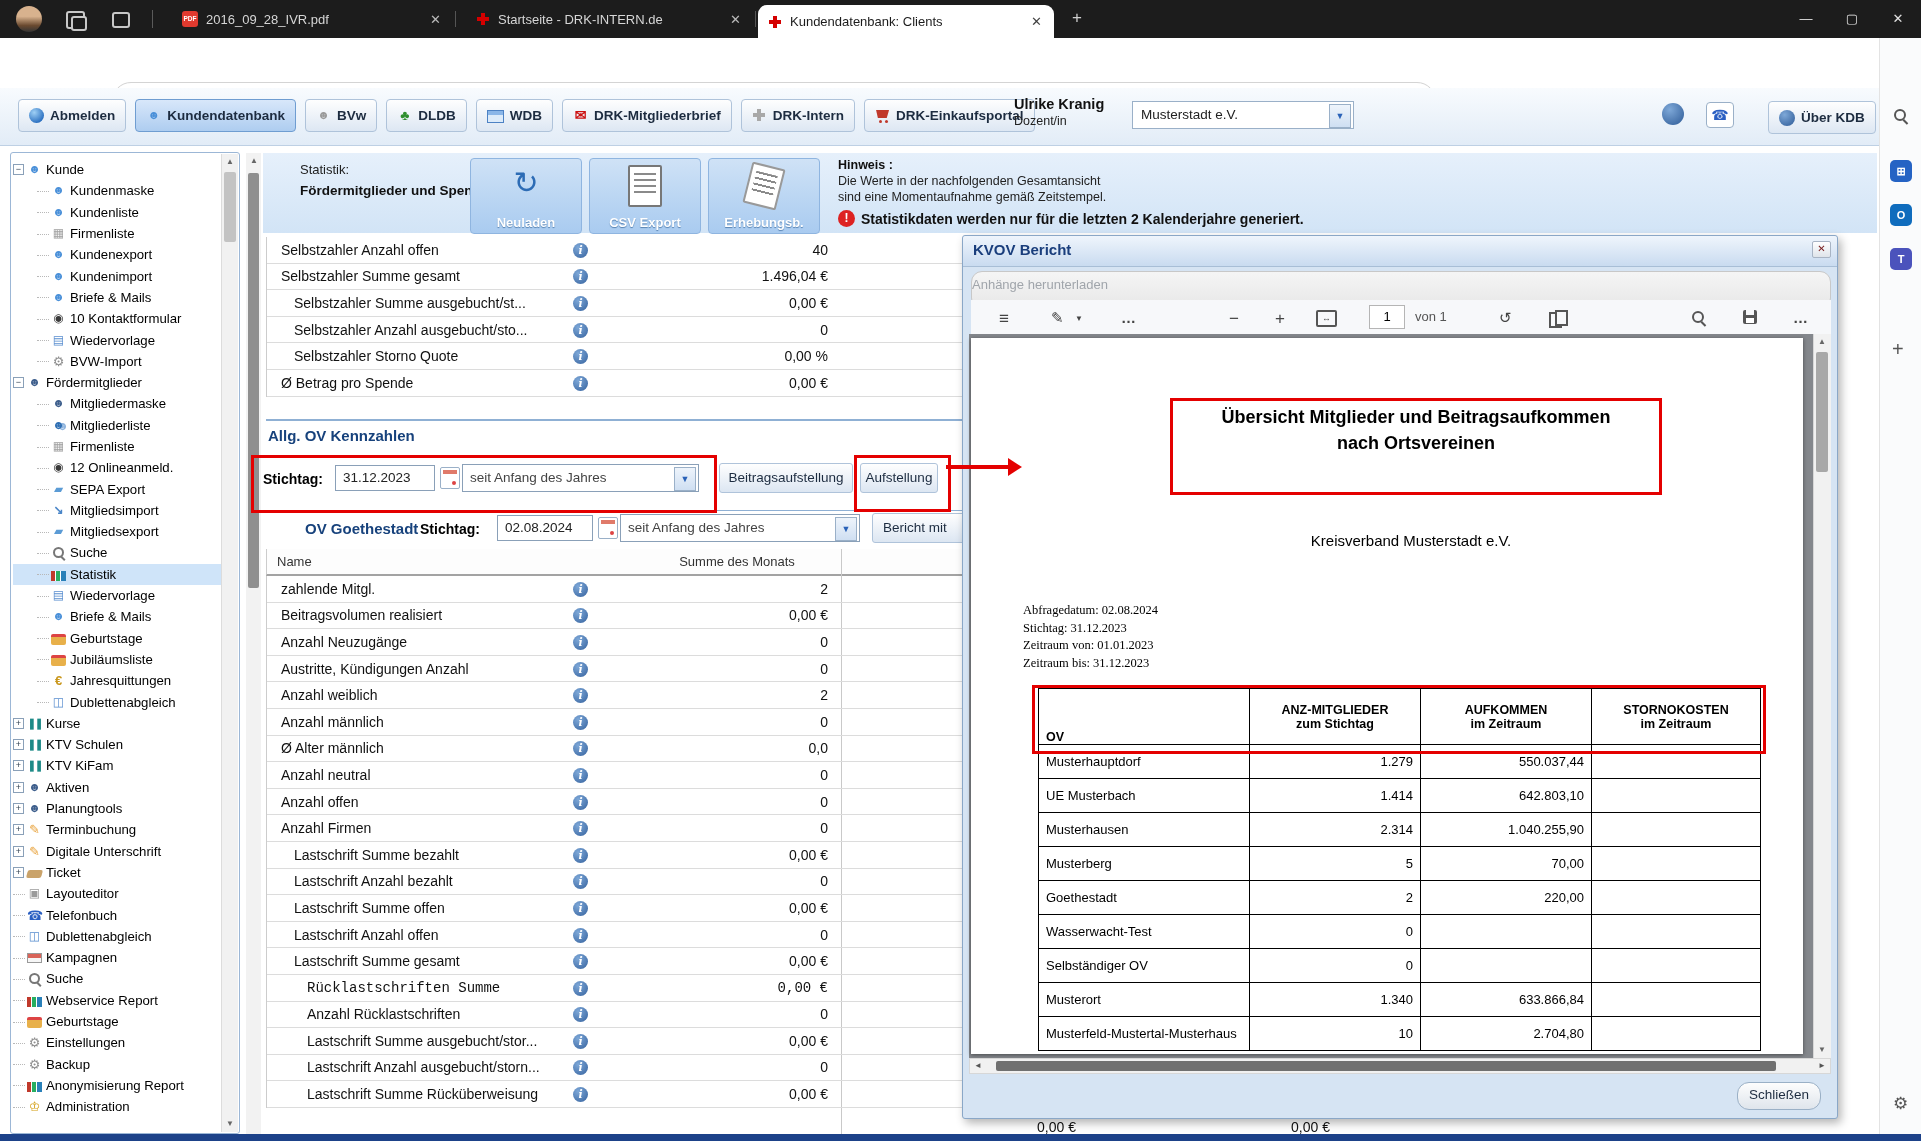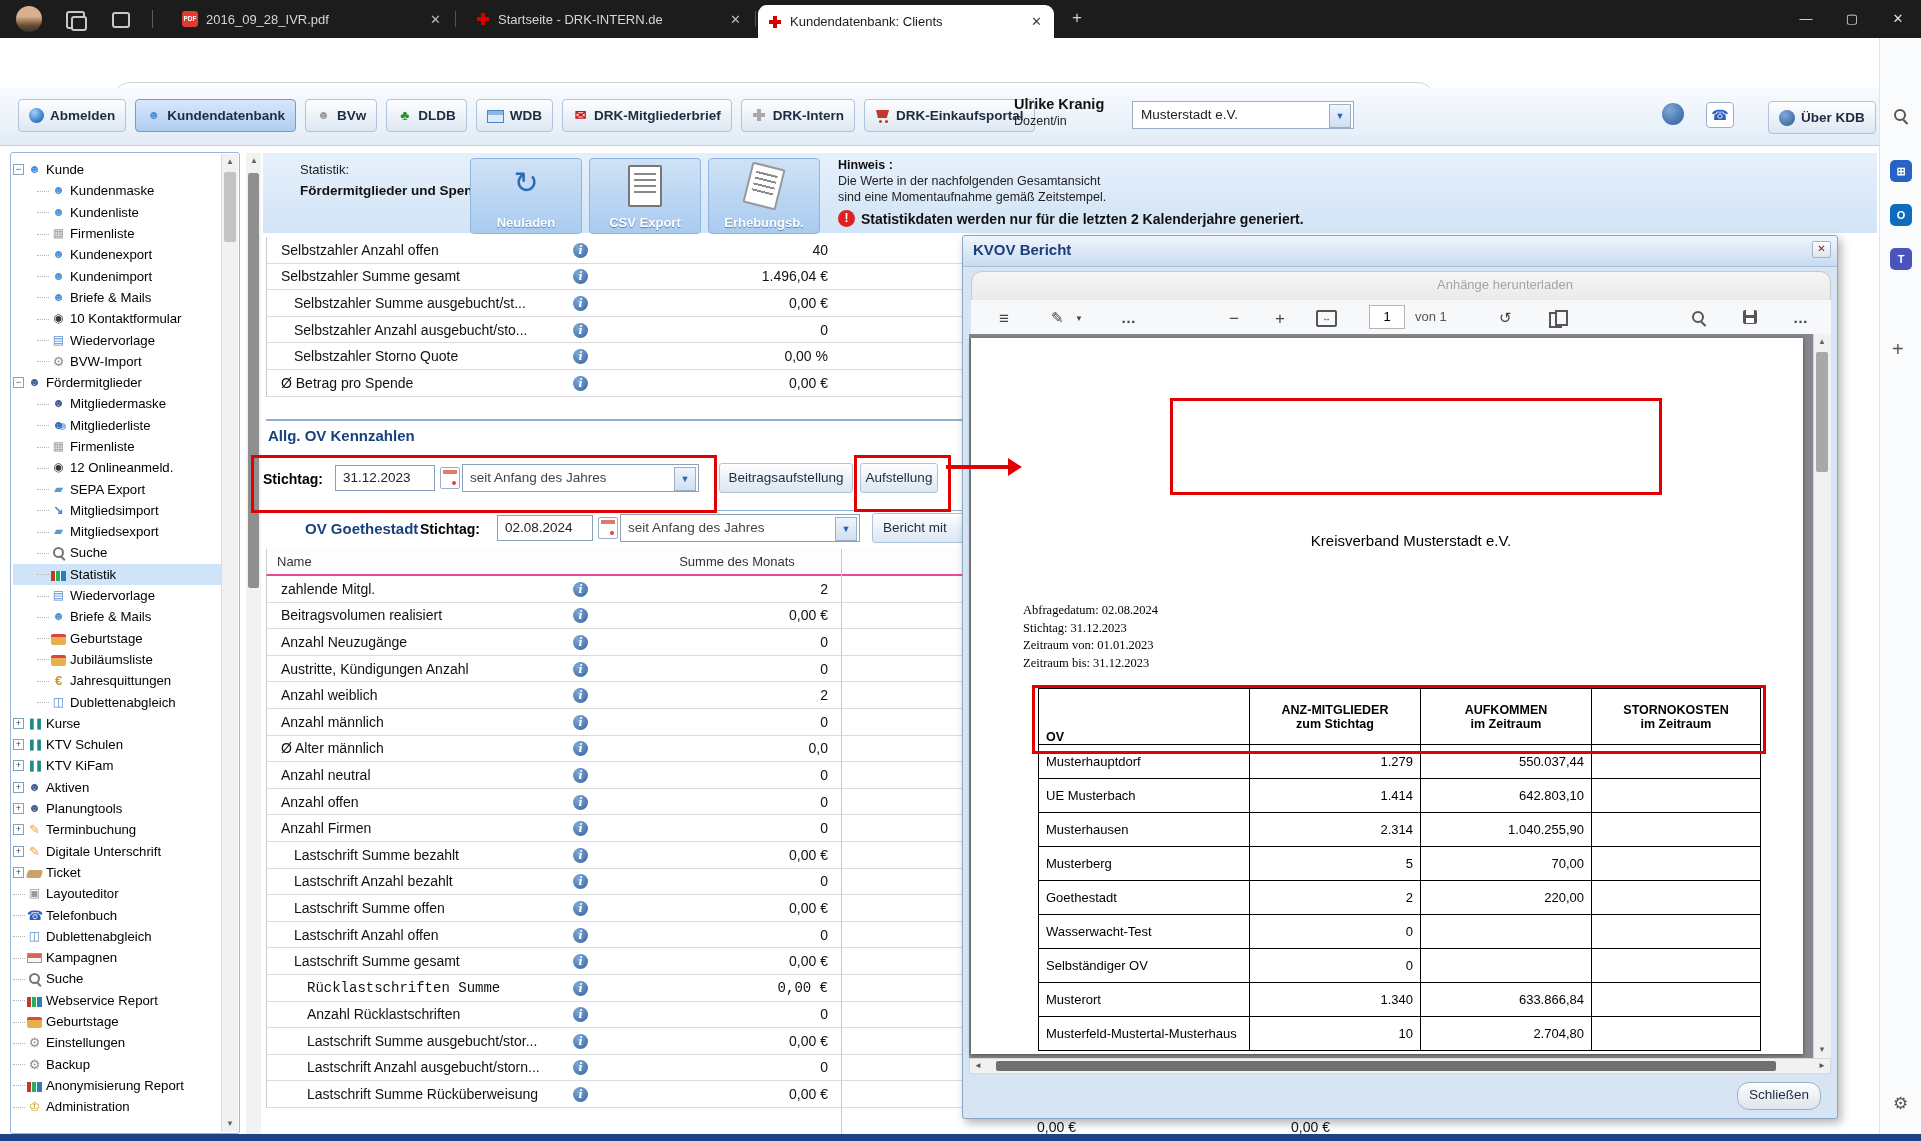--- a/index.html
+++ b/index.html
@@ -137,34 +137,34 @@
   .dv{position:absolute;right:134px;top:50%;transform:translateY(-50%);font-size:14px;color:#111;}
   .hsep{position:absolute;left:266px;width:696px;background:#8fb0d4;}
   .secttl{position:absolute;font-size:15px;font-weight:bold;color:#17427c;}
   .inp{position:absolute;background:#fff;border:1px solid #8aa0b8;font-size:13.5px;color:#222;box-sizing:border-box;}
   .calbtn{position:absolute;width:18px;height:20px;border:1px solid #9ab0c8;background:#fff;border-radius:2px;}
   .calbtn::before{content:"";position:absolute;top:2px;left:2px;right:2px;height:4px;background:#e07a6a;}
   .calbtn::after{content:"";position:absolute;right:3px;bottom:3px;width:4px;height:4px;border-radius:50%;background:#d44;}
   .gbtn{position:absolute;height:30px;border:1px solid #afc3da;border-radius:3px;background:linear-gradient(#fefefe,#dce6f2);
         font-size:13.5px;color:#1d2c40;text-align:center;box-sizing:border-box;}
   #monheader{position:absolute;left:266px;top:549px;width:728px;height:27px;border-left:1px solid #ccc;
-             border-bottom:2px solid #ec4899;box-sizing:border-box;background:#fdfdfd;}
+             border-bottom:2px solid #a3a3a3;box-sizing:border-box;background:#fdfdfd;}
   .colline{position:absolute;width:1px;background:#c9c9c9;}
   .peek{position:absolute;font-size:14px;color:#111;text-align:right;width:80px;}
   
   #dialog{position:absolute;left:962px;top:235px;width:876px;height:884px;background:#d6e4f3;border:1px solid #8aa7c7;
           border-radius:3px;box-shadow:3px 4px 10px rgba(0,0,0,.3);box-sizing:border-box;z-index:60;}
   #dlgtitle{position:absolute;left:0;top:0;right:0;height:30px;background:linear-gradient(#eff5fc,#c9dbf0);
             border-bottom:1px solid #a8bed6;border-radius:3px 3px 0 0;}
   #dlgtitle .t{position:absolute;left:10px;top:5px;font-size:15px;font-weight:bold;color:#1a3e7c;}
   .dlg-x{position:absolute;right:6px;top:5px;width:17px;height:15px;border:1px solid #a8b4c4;border-radius:2px;
          background:linear-gradient(#fff,#dfe4ea);color:#7a2020;font-size:10px;line-height:14px;text-align:center;}
   #attachbar{position:absolute;left:8px;top:35px;width:860px;height:38px;border:1px solid #c8c8c8;border-radius:11px;
              background:linear-gradient(#f5f5f5,#e7e7e7);color:#a0a5ab;font-size:13px;line-height:26px;
-             padding-left:465px;box-sizing:border-box;}
+             box-sizing:border-box;}
   #pdftoolbar{position:absolute;left:8px;top:64px;width:860px;height:34px;background:#f7f8fa;border-bottom:1px solid #e0e0e0;}
   .pt-ico{position:absolute;top:9px;font-size:15px;color:#444;}
   .fitw{position:absolute;width:17px;height:13px;border:2px solid #555;border-radius:2px;font-size:9px;line-height:12px;text-align:center;color:#555;}
   .pages-ico{position:absolute;width:9px;height:12px;border:2px solid #555;}
   .pages-ico::after{content:"";position:absolute;left:4px;top:-4px;width:9px;height:12px;border:2px solid #555;background:#f7f8fa;}
   .floppy{position:absolute;width:14px;height:14px;background:#555;border-radius:2px;}
   .floppy::before{content:"";position:absolute;left:3px;top:0;width:8px;height:5px;background:#f7f8fa;}
   .floppy::after{content:"";position:absolute;left:3px;bottom:1px;width:8px;height:5px;background:#fff;}
   #pageinput{position:absolute;left:398px;top:5px;width:34px;height:22px;border:1px solid #b5b5b5;background:#fff;
              font-size:13px;text-align:center;line-height:22px;}
@@ -779,20 +779,24 @@
       <span id="pageinput">1</span>
       <span class="pt-ico" style="left:444px;font-size:13px;color:#555;">von 1</span>
       <span class="pt-ico" style="left:528px;">↺</span>
       <span class="pages-ico" style="left:578px;top:12px;"></span>
       <span class="pt-ico" style="left:720px;top:10px;"><span class="mag"></span></span>
       <span class="floppy" style="left:772px;top:10px;"></span>
       <span class="pt-ico" style="left:822px;font-weight:bold;">…</span>
     </div>
     <div id="canvas">
       <div id="pdfpage">
+        <div id="pdftitle">
+          <div>Übersicht Mitglieder und Beitragsaufkommen</div>
+          <div>nach Ortsvereinen</div>
+        </div>
         <div id="pdforg">Kreisverband Musterstadt e.V.</div>
         <div id="pdfmeta">
           <div>Abfragedatum: 02.08.2024</div>
           <div>Stichtag: 31.12.2023</div>
           <div>Zeitraum von: 01.01.2023</div>
           <div>Zeitraum bis: 31.12.2023</div>
         </div>
         <table id="pdftable">
           <colgroup>
               <col style="width:211px;">

